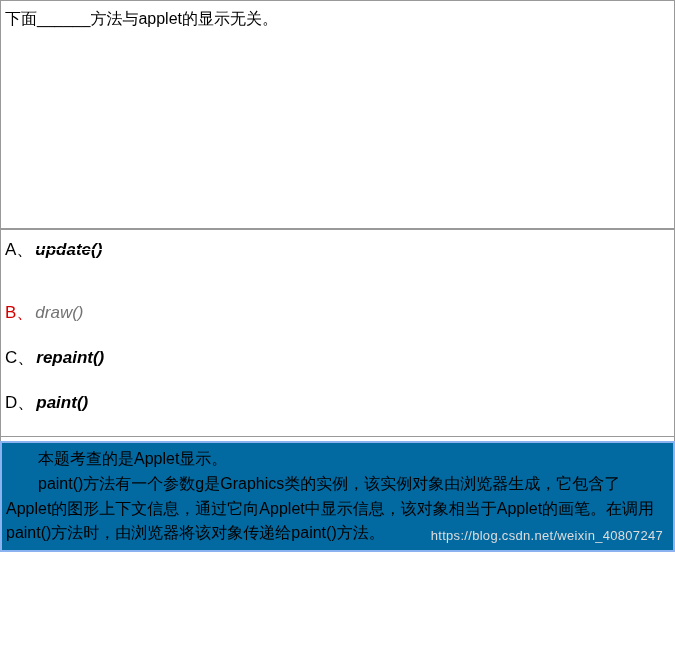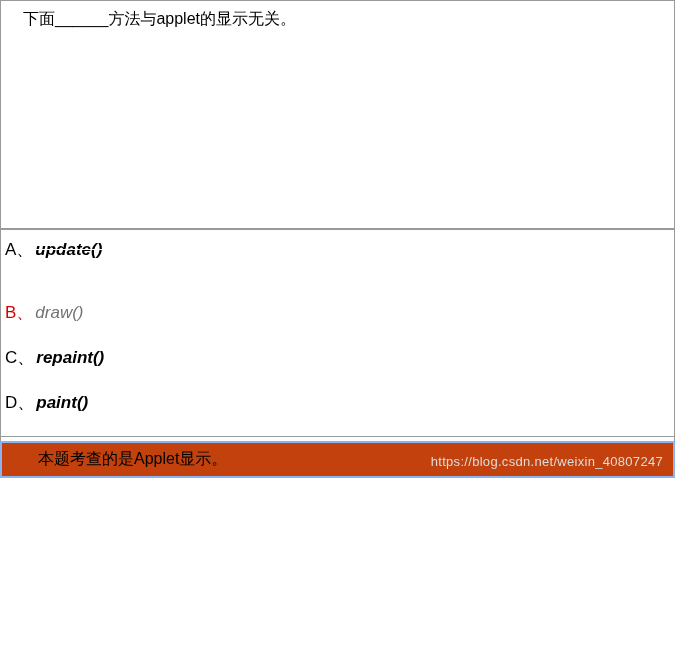--- a/index.html
+++ b/index.html
@@ -10,21 +10,21 @@
     body {
       width: 675px;
       height: 656px;
       font-family: "Microsoft YaHei", SimSun, sans-serif;
       background: #ffffff;
       overflow: hidden;
     }
     .question-panel {
       border: 1px solid #999;
       background: #fff;
-      padding: 6px 10px 10px 22px;
+      padding: 6px 10px 10px 4px;
       height: 237px;
       font-size: 16px;
       color: #000;
     }
     .question-text {
       line-height: 1.5;
     }
     .options-panel {
       border: 1px solid #999;
       border-top: 2px solid #bbb;
@@ -64,21 +64,21 @@
       margin-top: -9px;
     }
     .spacer {
       height: 4px;
       background: #fff;
       border-left: 1px solid #999;
       border-right: 1px solid #999;
     }
     .explanation-panel {
       border: 2px solid #8bb3f0;
-      background: #c2410c;
+      background: #0369a1;
       padding: 4px 14px 4px 4px;
       font-size: 16px;
       line-height: 1.55;
       color: #000;
       position: relative;
     }
     .exp-line {
       text-indent: 2em;
     }
     .exp-code {
@@ -125,14 +125,15 @@
     <span class="option-prefix">D、</span>
     <span class="option-text">paint()</span>
   </div>
 </div>
 
 <div class="spacer"></div>
 
 <div class="explanation-panel">
   <div class="exp-line">本题考查的是Applet显示。</div>
   <div style="white-space:pre-wrap; text-indent:0;"></div>
+  <div class="exp-line exp-noindent" style="text-indent: 2em; white-space: normal;"><span style="display:inline;">paint()方法有一个参数g是Graphics类的实例，该实例对象由浏览器生成，它包含了Applet的图形上下文信息，通过它向Applet中显示信息，该对象相当于Applet的画笔。在调用paint()方法时，由浏览器将该对象传递给paint()方法。</span></div>
   <div class="watermark">https://blog.csdn.net/weixin_40807247</div>
 </div>
 
 </body></html>

